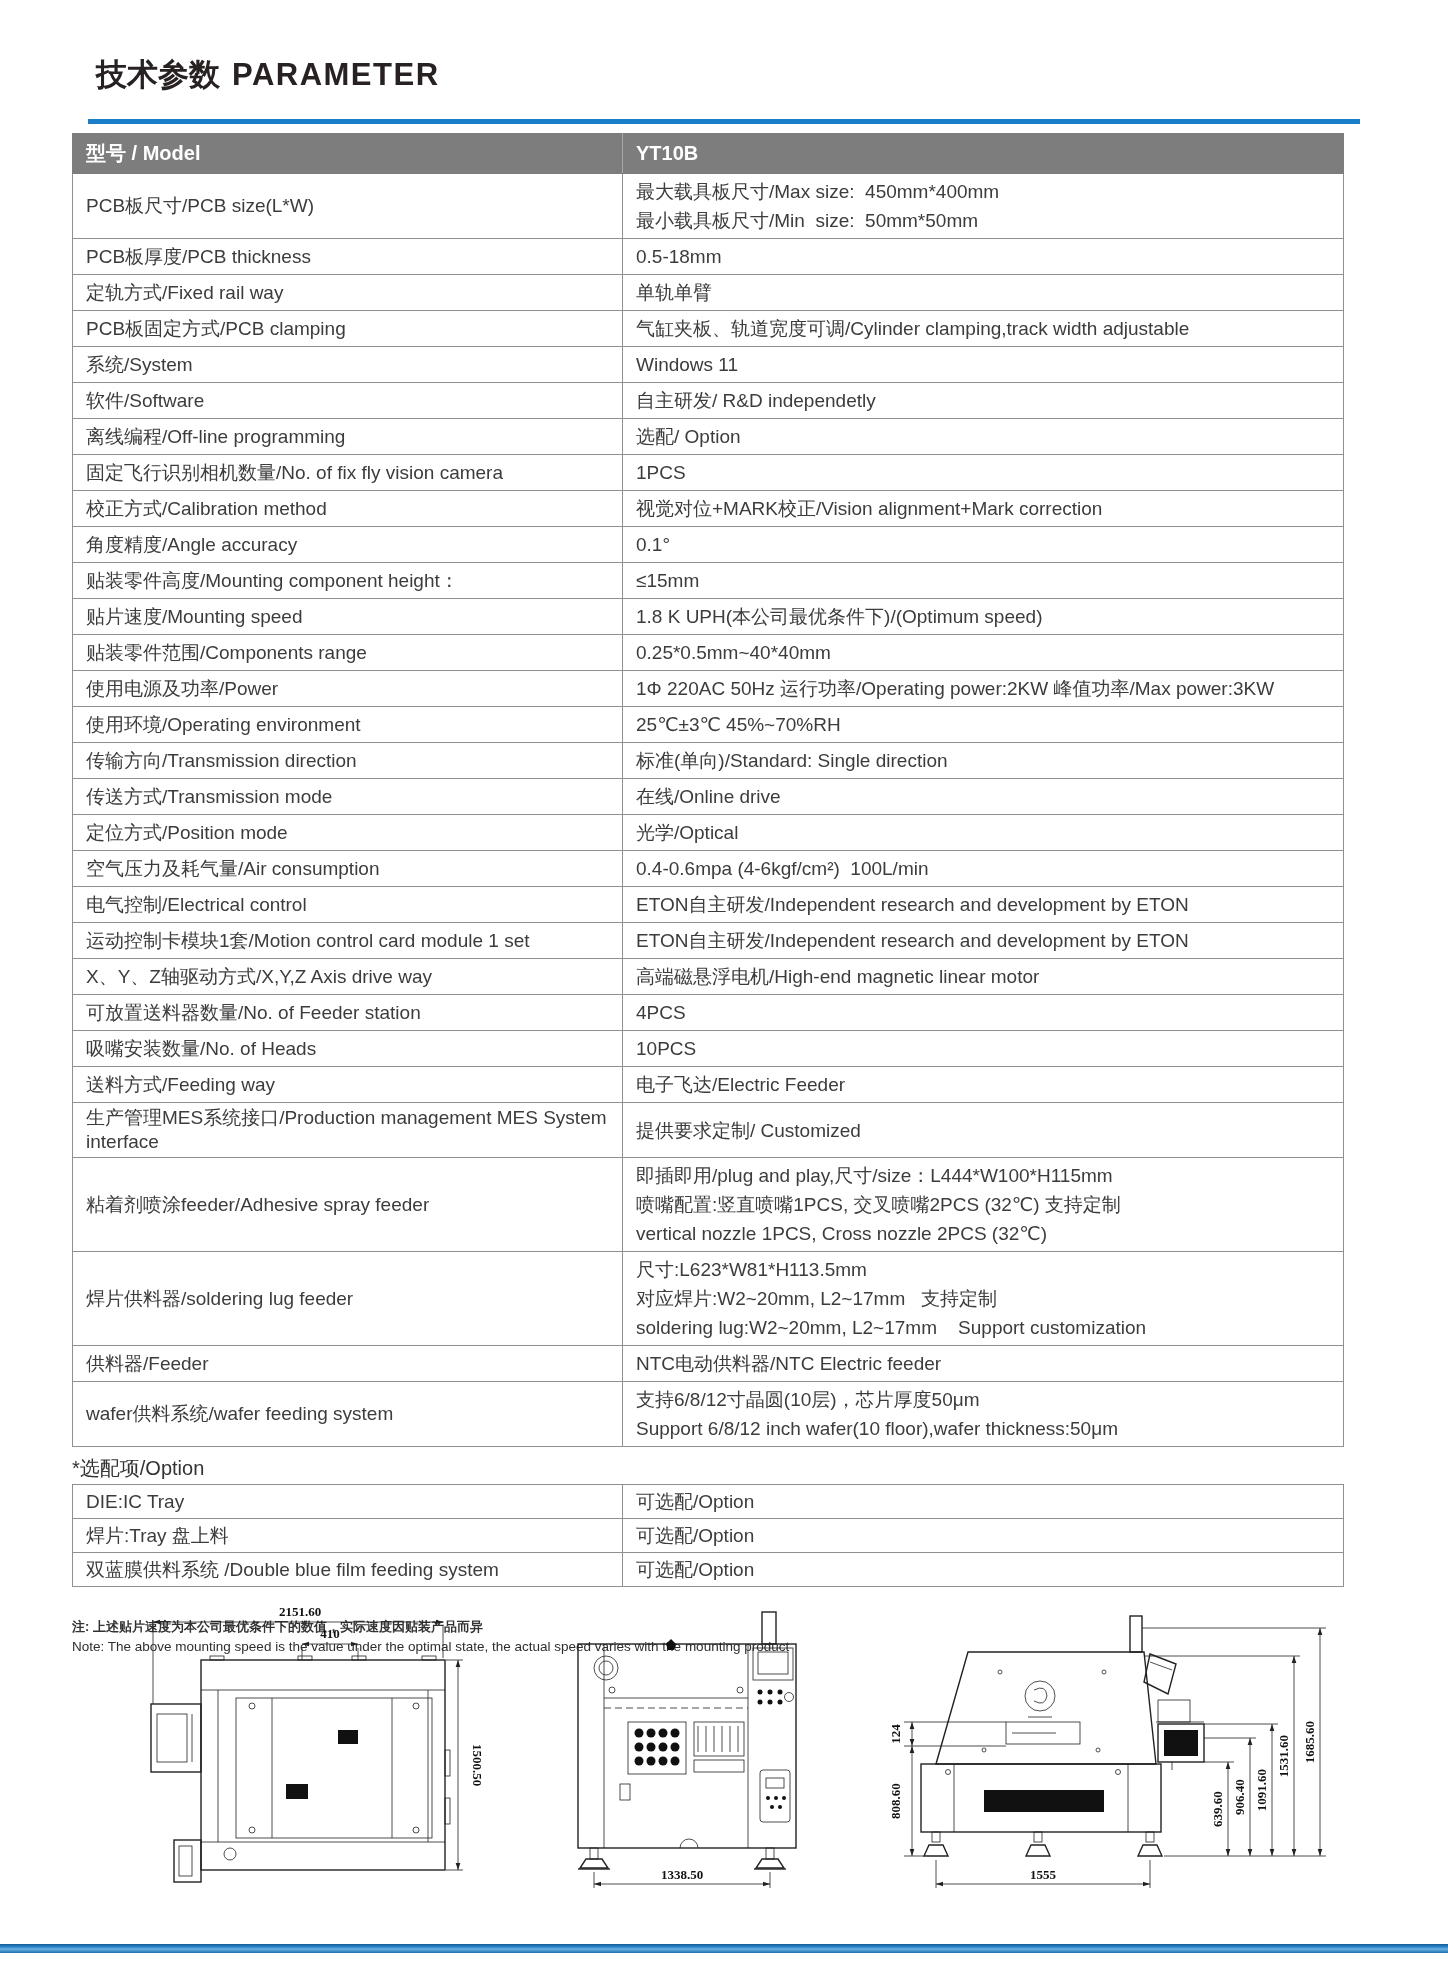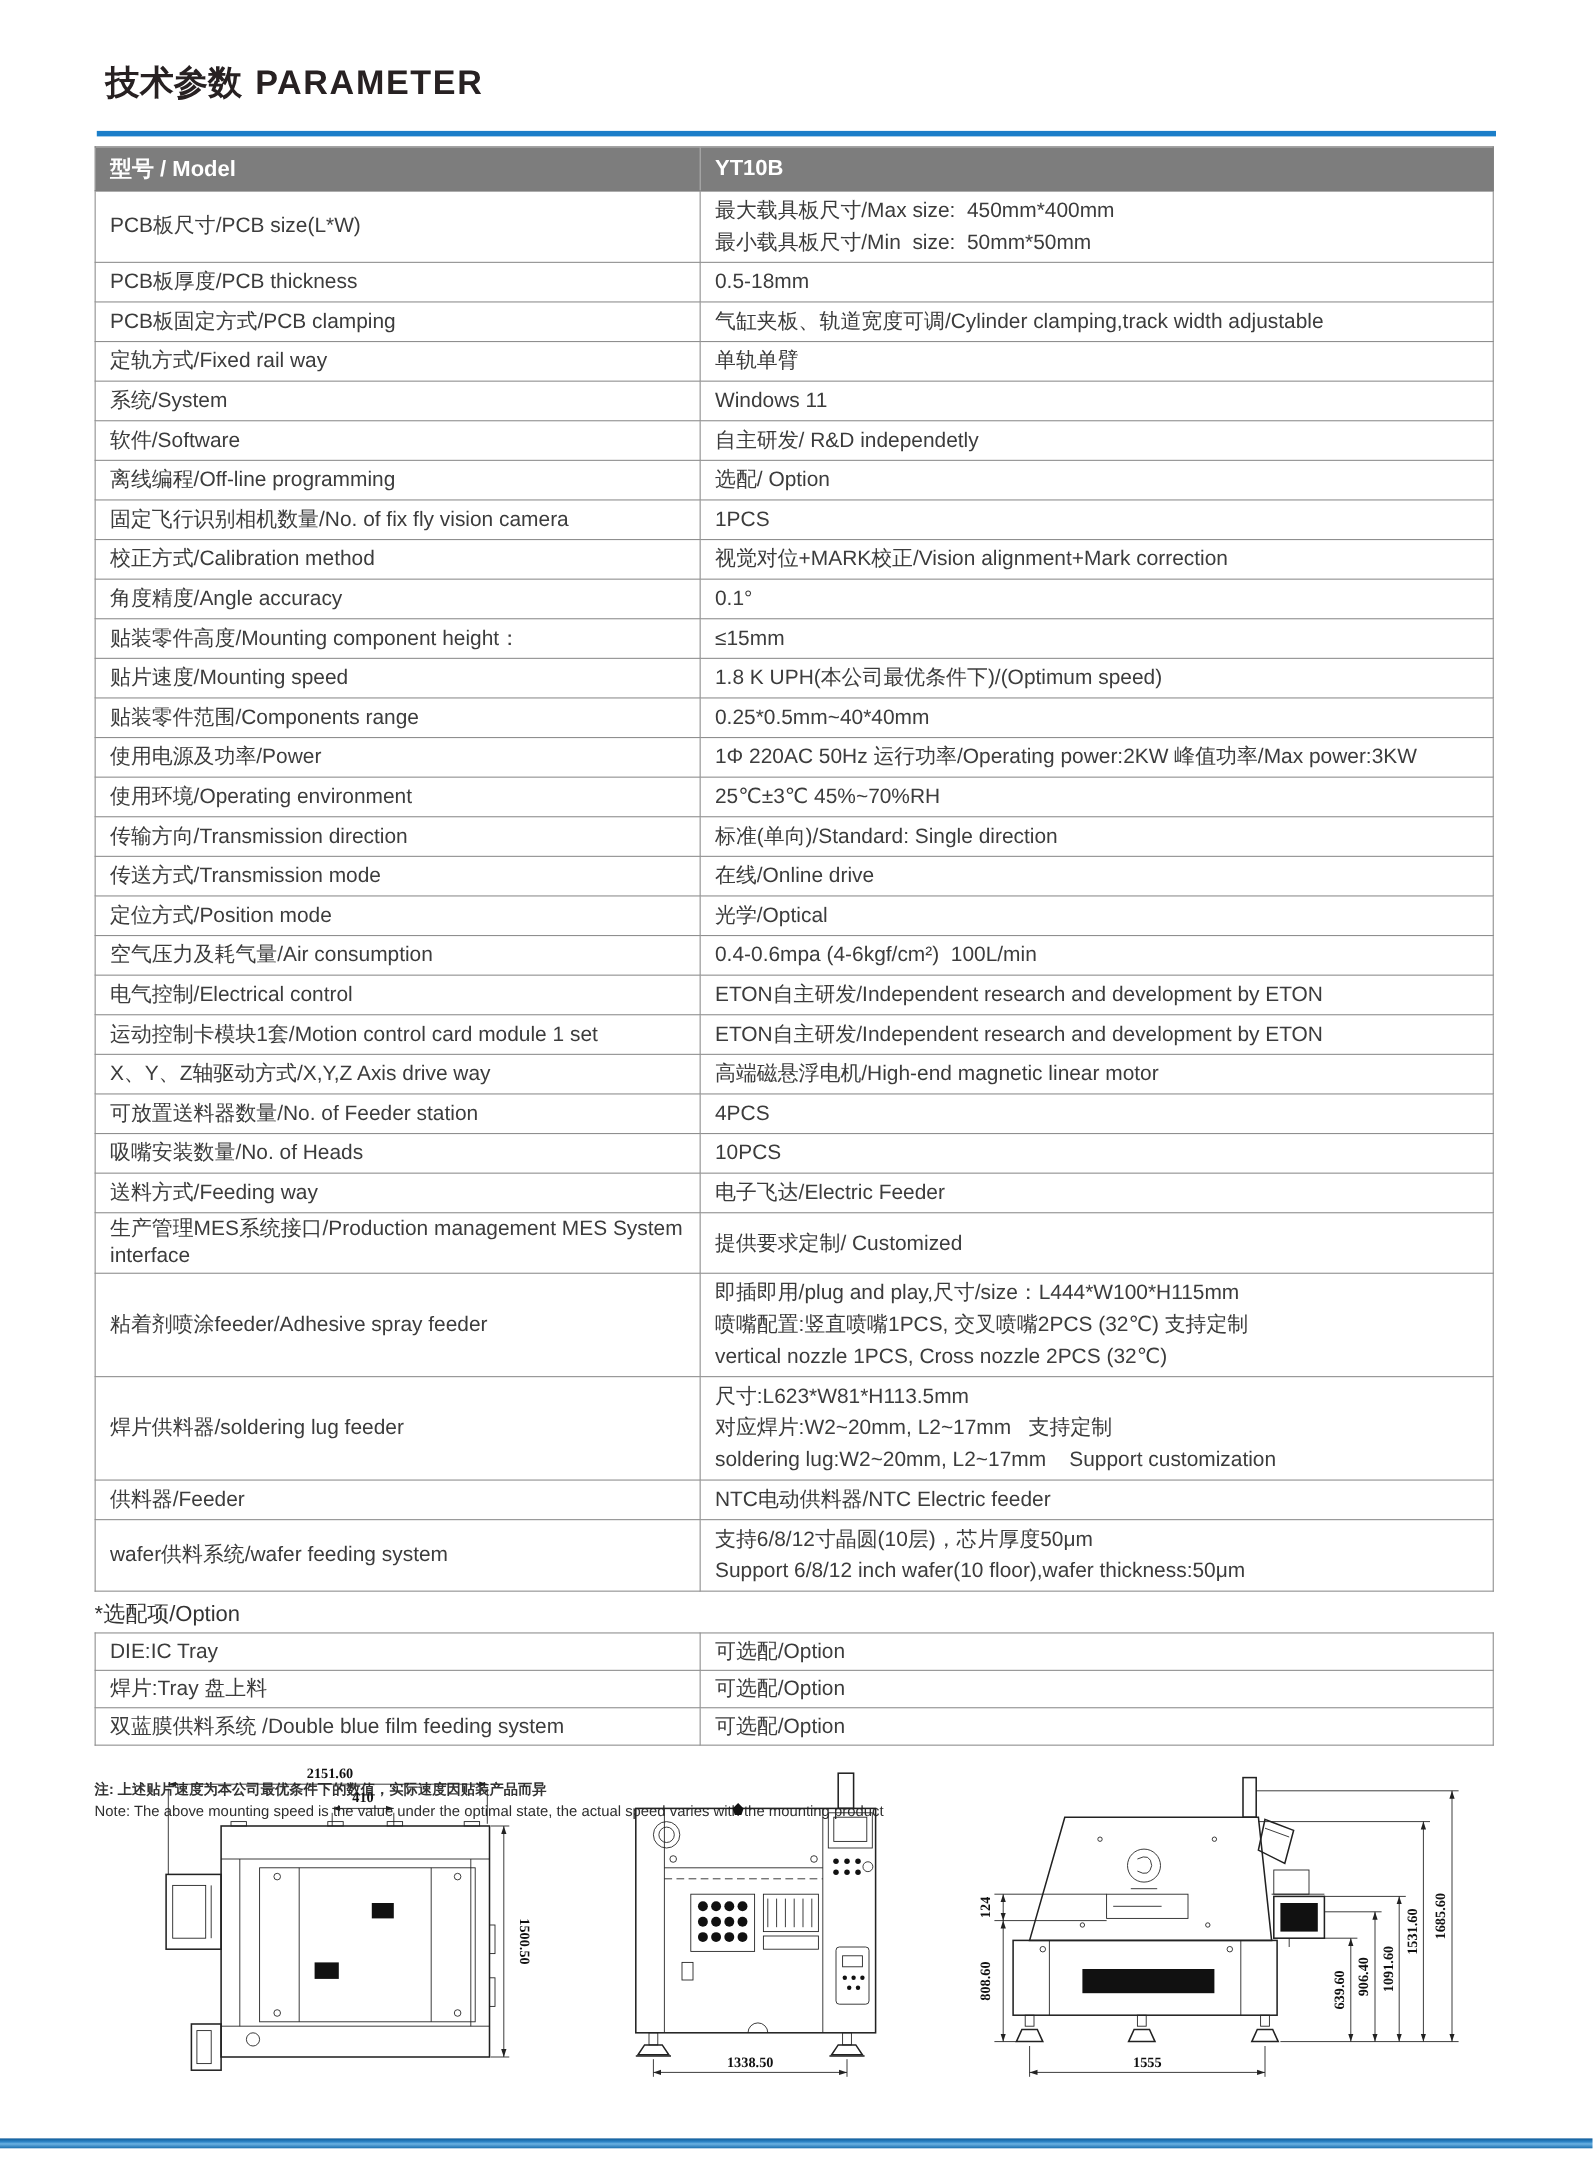--- a/index.html
+++ b/index.html
@@ -4,21 +4,21 @@
 <style>
   * { margin:0; padding:0; box-sizing:border-box; }
   html,body { background:#ffffff; }
   .page {
     position:relative; width:1448px; height:1980px; background:#fff;
     font-family:"Liberation Sans","DejaVu Sans",sans-serif; overflow:hidden;
   }
   .title { position:absolute; left:96px; top:54px; font-size:31px; font-weight:bold; color:#272122; }
   .title .title-en { margin-left:12px; letter-spacing:1.5px; }
   .accent-line { position:absolute; left:88px; top:119px; width:1272px; height:5px; background:#1b7ec9; }
-  .content { position:absolute; left:86px; top:133px; width:1272px; }
+  .content { position:absolute; left:72px; top:133px; width:1272px; }
 
   table { border-collapse:collapse; width:100%; table-layout:fixed; }
   .spec-table th {
     background:#7d7d7d; color:#ffffff; font-size:20px; font-weight:bold; text-align:left;
     padding:6px 13px; border:1px solid #7d7d7d; height:35px;
   }
   .spec-table th.col-label { width:550px; border-right:1px solid #a8a8a8; }
   td { border:1px solid #8f8f8f; font-size:19px; color:#3c3c3c; padding:3px 13px; vertical-align:middle; }
   td.label-cell { line-height:24px; }
   td.value-cell { line-height:29px; white-space:pre-wrap; }
@@ -62,26 +62,26 @@
       <tbody>
           <tr>
             <td class="label-cell">PCB板尺寸/PCB size(L*W)</td>
             <td class="value-cell"><div>最大载具板尺寸/Max size:  450mm*400mm</div><div>最小载具板尺寸/Min  size:  50mm*50mm</div></td>
           </tr>
           <tr>
             <td class="label-cell">PCB板厚度/PCB thickness</td>
             <td class="value-cell">0.5-18mm</td>
           </tr>
           <tr>
+            <td class="label-cell">定轨方式/Fixed rail  way</td>
+            <td class="value-cell">单轨单臂</td>
+          </tr>
+          <tr>
             <td class="label-cell">PCB板固定方式/PCB clamping</td>
             <td class="value-cell">气缸夹板、轨道宽度可调/Cylinder clamping,track width adjustable</td>
-          </tr>
-          <tr>
-            <td class="label-cell">定轨方式/Fixed rail  way</td>
-            <td class="value-cell">单轨单臂</td>
           </tr>
           <tr>
             <td class="label-cell">系统/System</td>
             <td class="value-cell">Windows 11</td>
           </tr>
           <tr>
             <td class="label-cell">软件/Software</td>
             <td class="value-cell">自主研发/ R&amp;D independetly</td>
           </tr>
           <tr>

